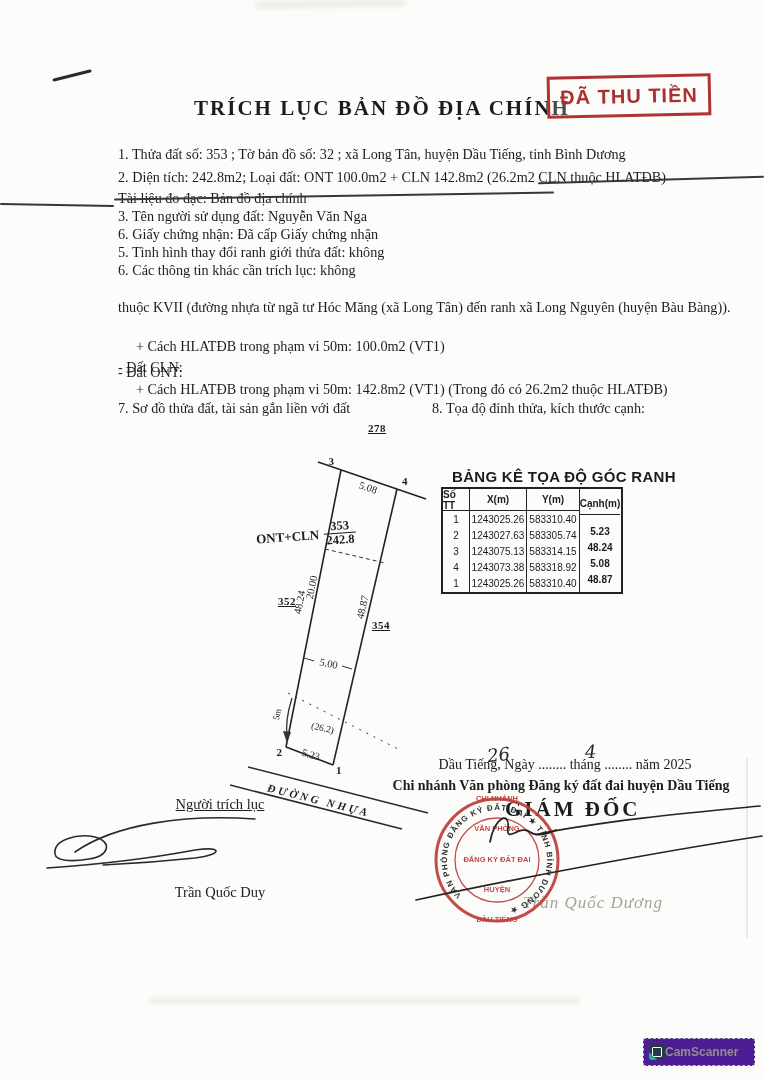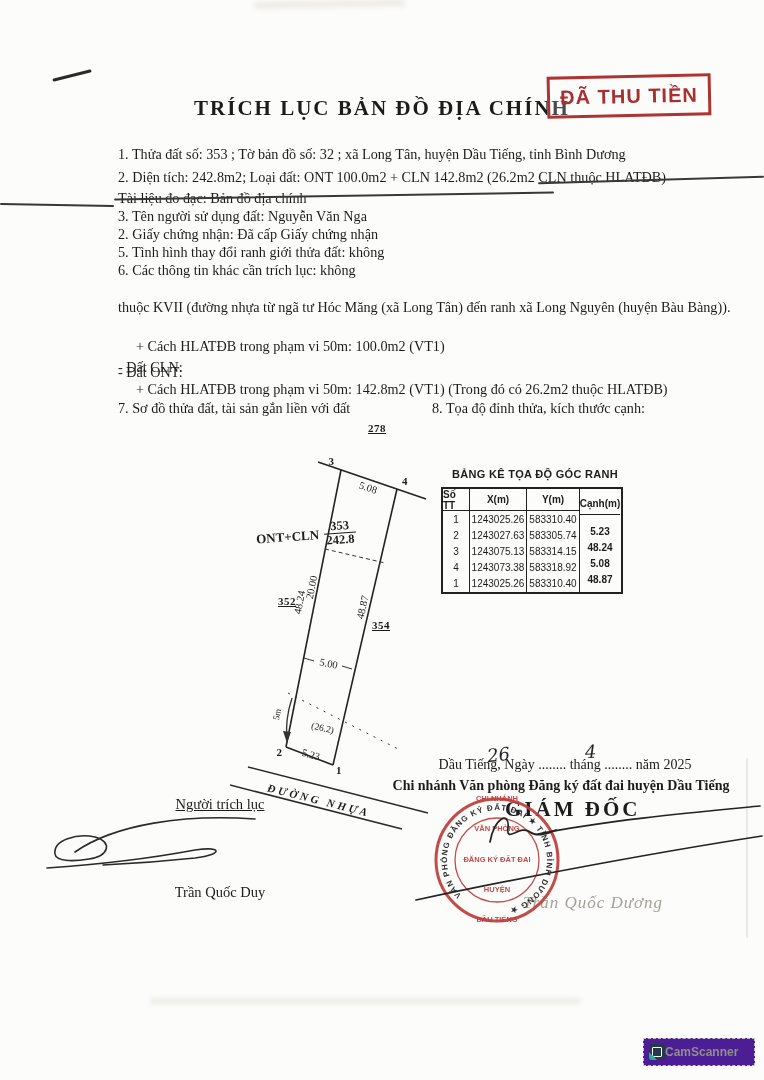--- a/index.html
+++ b/index.html
@@ -19,21 +19,21 @@
   .sec-label{font-size:14.2px;}
   
   .nb{font-size:11px;font-weight:bold;text-decoration:underline;letter-spacing:.5px;}
   #lu-label{left:256px;top:522px;display:flex;align-items:center;gap:5px;font-size:13px;font-weight:bold;transform:rotate(-4deg);}
   #lu-frac{display:inline-block;text-align:center;font-size:12.5px;line-height:1.05;}
   #lu-frac .den{border-top:1.4px solid #1c1c1c;padding:0 2px;}
   svg text{fill:#1c1c1c;}
   .map-num{font-size:11px;font-weight:bold;font-family:"Liberation Serif",serif;}
   .map-dim{font-size:10.5px;font-family:"Liberation Serif",serif;}
   
-  #tbl-title{left:452px;top:468px;font-family:"Liberation Sans",sans-serif;font-size:11px;font-weight:bold;letter-spacing:.3px;}
+  #tbl-title{left:452px;top:468px;font-family:"Liberation Sans",sans-serif;font-size:15px;font-weight:bold;letter-spacing:.3px;}
   #coord-table{left:441px;top:487px;width:178px;height:103px;border:2px solid #222;display:flex;
       font-family:"Liberation Sans",sans-serif;font-size:10px;}
   .tcol{display:flex;flex-direction:column;}
   .tcol+.tcol{border-left:1.3px solid #222;}
   .thead{height:21px;display:flex;align-items:center;justify-content:center;font-weight:bold;border-bottom:1.3px solid #222;}
   .tcell{height:16px;display:flex;align-items:center;justify-content:center;}
   .edge-col{justify-content:center;}
   .edge-val{height:16.2px;display:flex;align-items:center;justify-content:center;font-weight:bold;}
   
   .sig-title{font-size:14.5px;text-decoration:underline;}
@@ -69,21 +69,21 @@
 
   <div class="abs" id="doc-title">TRÍCH LỤC BẢN ĐỒ ĐỊA CHÍNH</div>
   <div class="abs" id="paid-stamp">
     <span>ĐÃ THU TIỀN</span>
   </div>
 
   <div class="abs iline" style="top:146px;">1. Thửa đất số: 353 ; Tờ bản đồ số: 32 ; xã Long Tân, huyện Dầu Tiếng, tỉnh Bình Dương</div>
   <div class="abs iline" style="top:169px;">2. Diện tích: 242.8m2; Loại đất: ONT 100.0m2 + CLN 142.8m2 (26.2m2 CLN thuộc HLATĐB)</div>
   <div class="abs iline" style="top:190px;">Tài liệu đo đạc: Bản đồ địa chính</div>
   <div class="abs iline" style="top:208px;">3. Tên người sử dụng đất: Nguyễn Văn Nga</div>
-  <div class="abs iline" style="top:226px;">2. Giấy chứng nhận: Đã cấp Giấy chứng nhận</div>
+  <div class="abs iline" style="top:226px;">6. Giấy chứng nhận: Đã cấp Giấy chứng nhận</div>
   <div class="abs iline" style="top:244px;">5. Tình hình thay đổi ranh giới thửa đất: không</div>
   <div class="abs iline" style="top:262px;">6. Các thông tin khác cần trích lục: không</div>
   <div class="abs iline" style="top:299px;">thuộc KVII (đường nhựa từ ngã tư Hóc Măng (xã Long Tân) đến ranh xã Long Nguyên (huyện Bàu Bàng)).</div>
   <div class="abs iline" style="top:317px;margin-top:47px;">- Đất ONT:</div>
   <div class="abs iline indent" style="top:338px;">+ Cách HLATĐB trong phạm vi 50m: 100.0m2 (VT1)</div>
   <div class="abs iline" style="top:359px;">- Đất CLN:</div>
   <div class="abs iline indent" style="top:381px;">+ Cách HLATĐB trong phạm vi 50m: 142.8m2 (VT1)  (Trong đó có 26.2m2 thuộc HLATĐB)</div>
 
   <div class="abs strike" style="left:538px;top:179px;width:226px;transform:rotate(-1.6deg);"></div>
   <div class="abs strike" style="left:114px;top:195px;width:440px;transform:rotate(-0.9deg);"></div>

